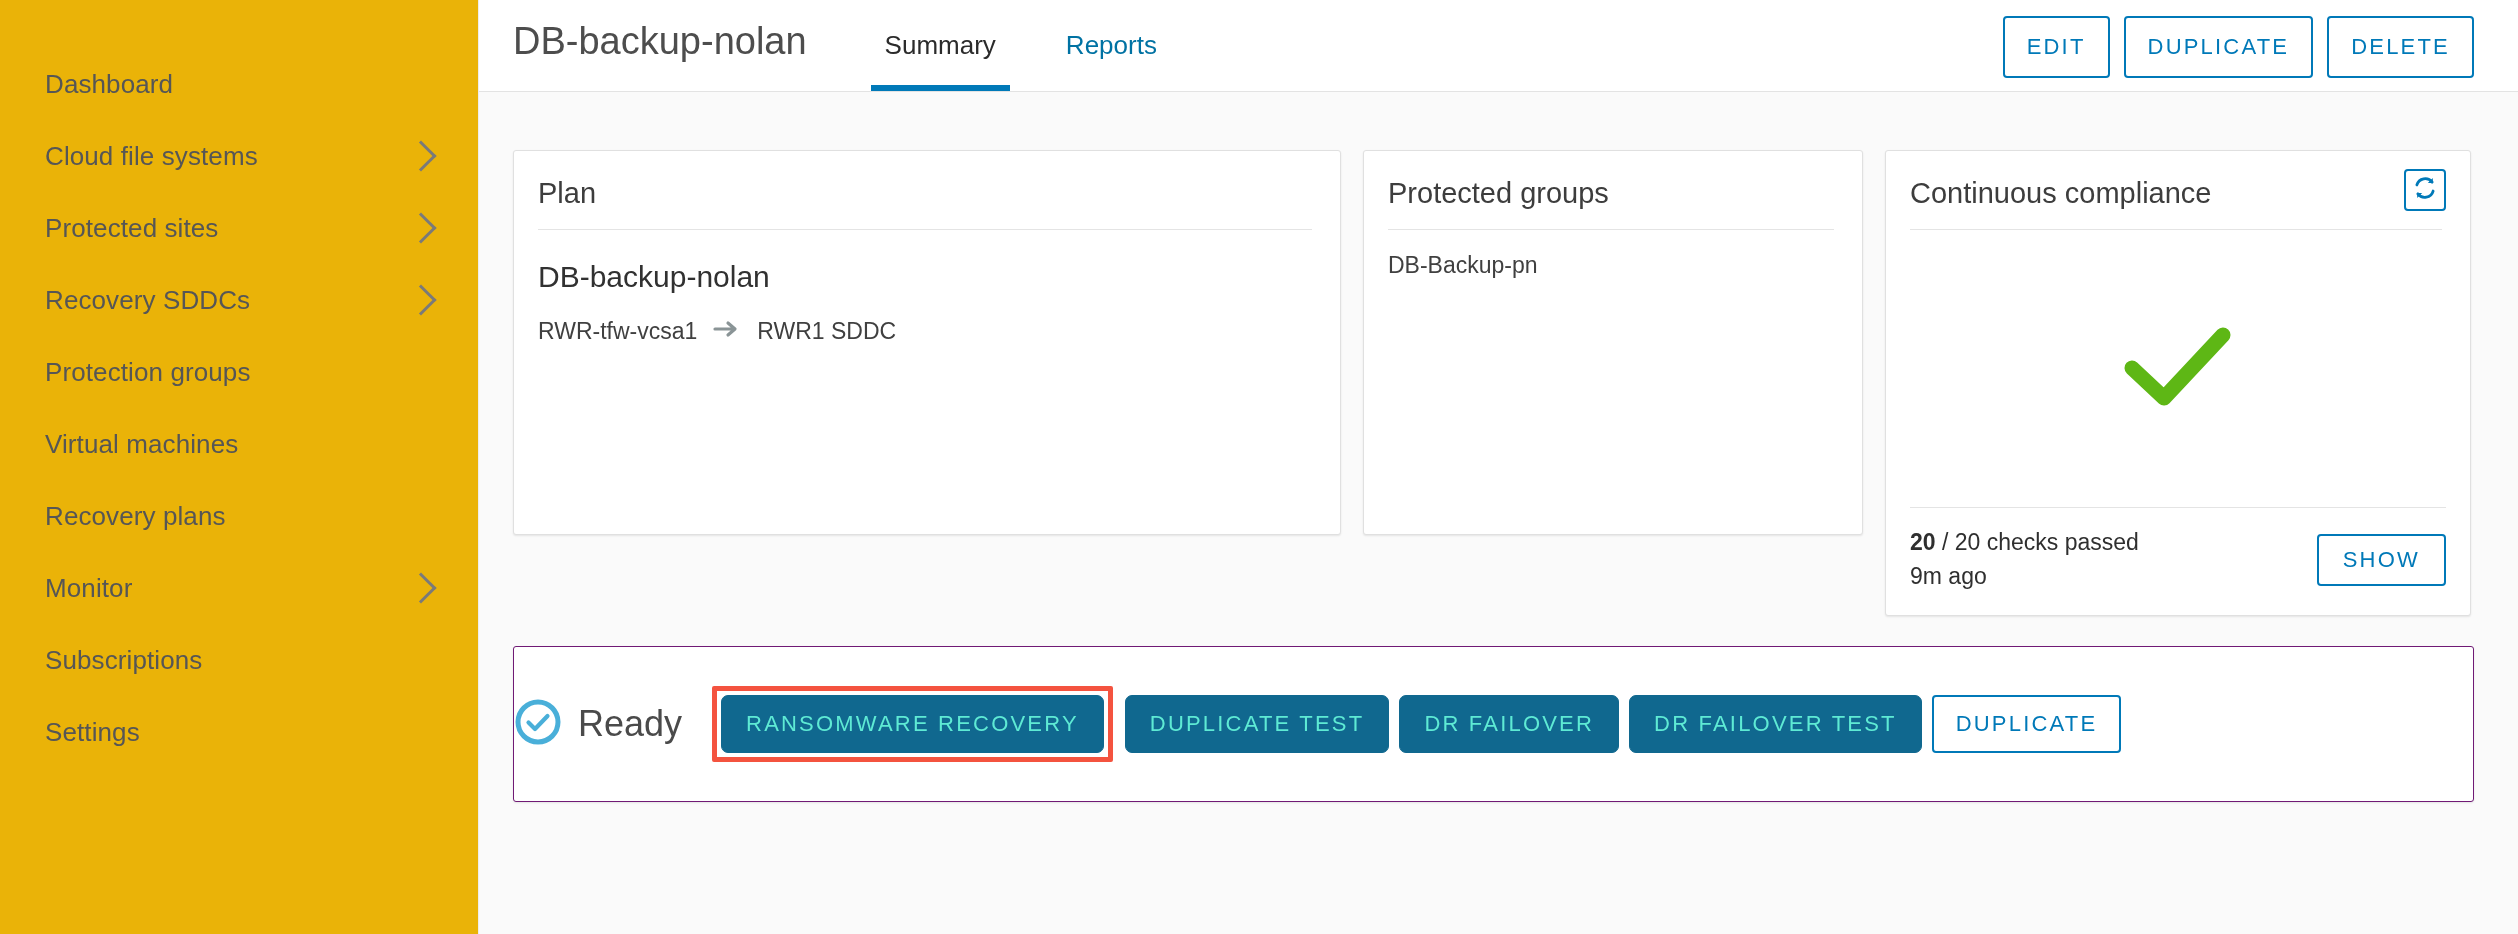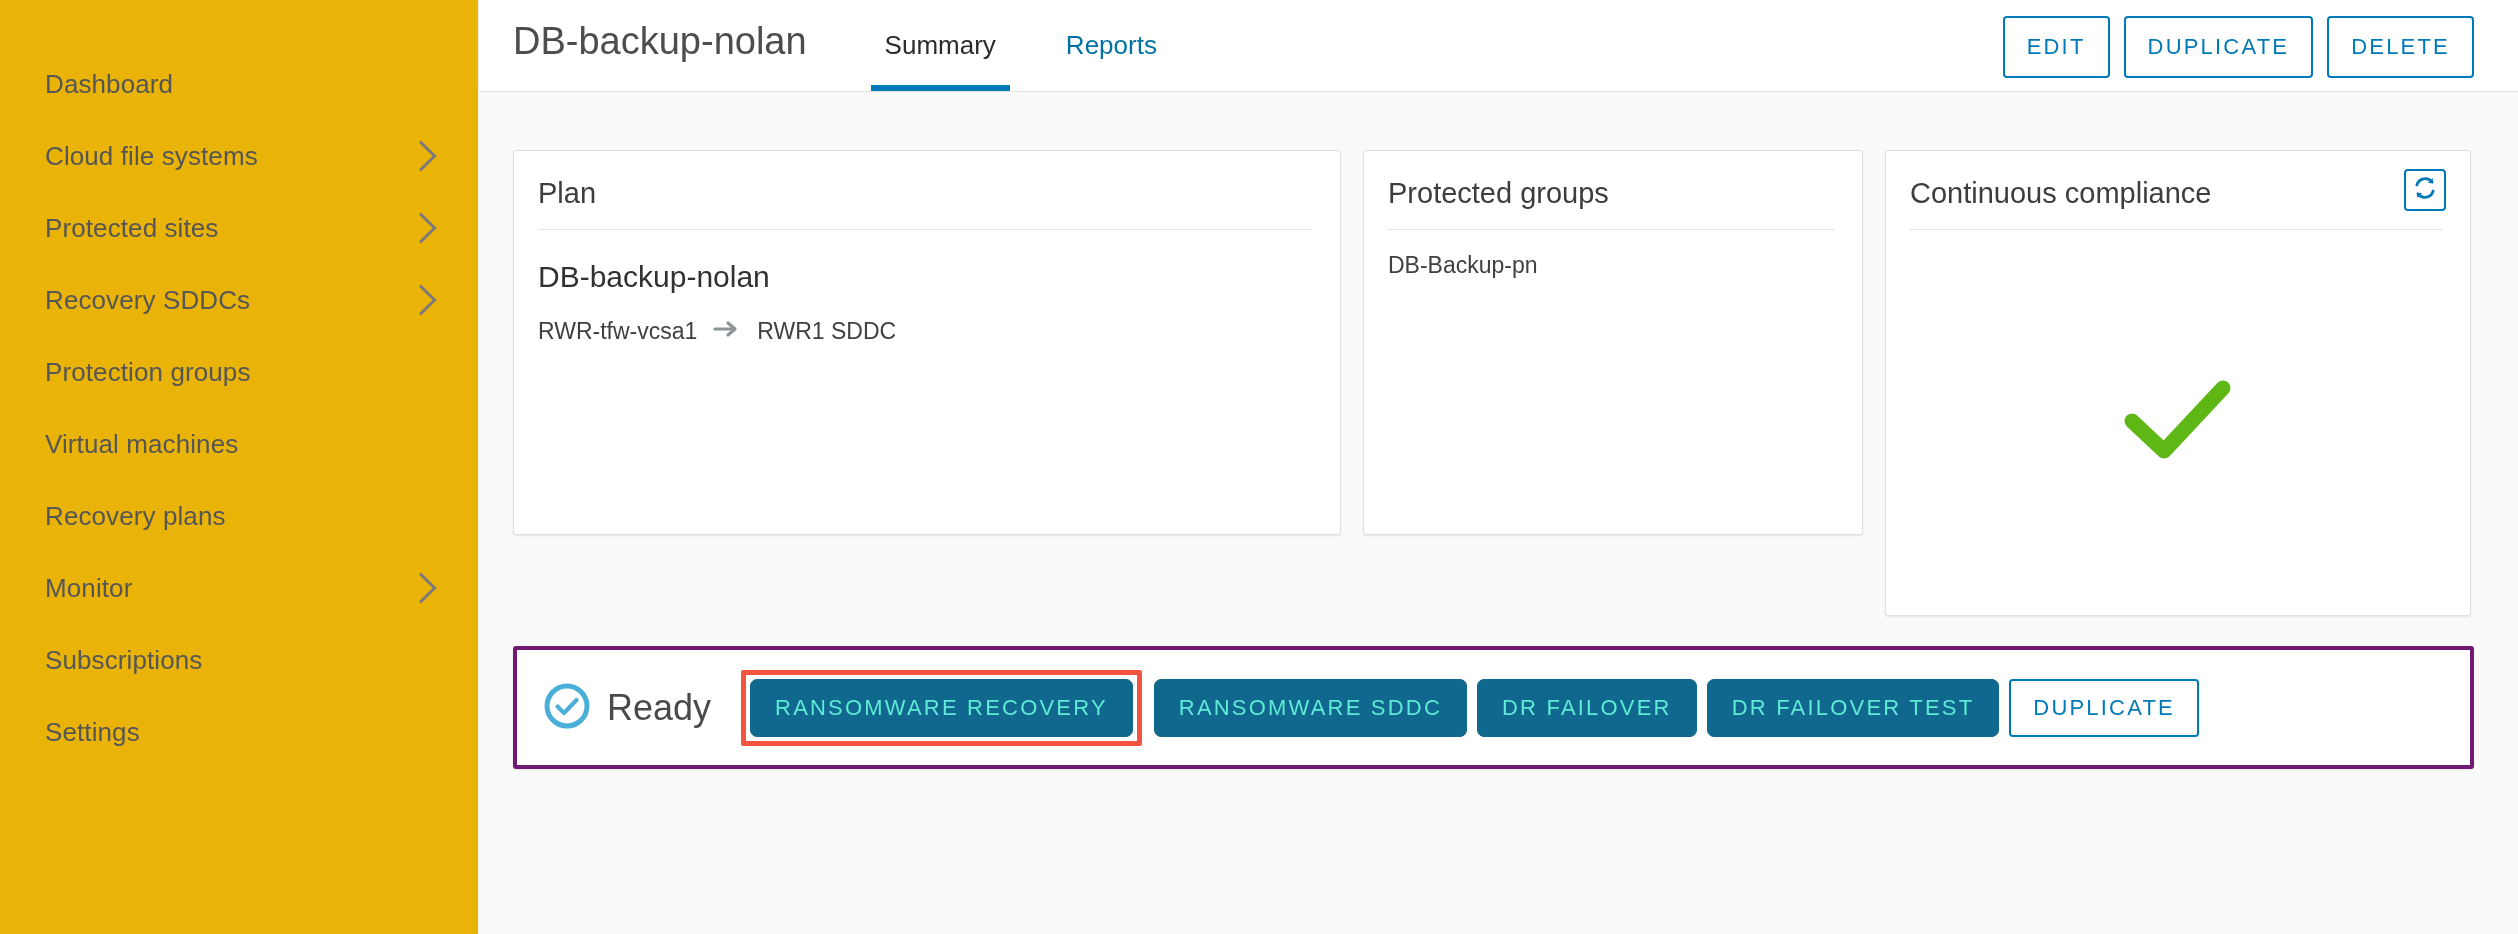--- a/index.html
+++ b/index.html
@@ -223,27 +223,26 @@
     padding: 0 24px;
     border-radius: 4px;
     cursor: pointer;
     font-family: "Liberation Sans", sans-serif;
   }
 
   
   .action-bar {
     margin-top: 30px;
     background: #ffffff;
-    border: 4px solid #701a75;
+    border: 1px solid #701a75;
     border-radius: 3px;
     box-shadow: 0 1px 2px rgba(0,0,0,.09);
-    height: 123px;
-    display: flex;
-    align-items: center;
-    padding-left: 26px;
+    height: 156px;
+    display: flex;
+    align-items: center;
   }
   .status {
     display: flex;
     align-items: center;
     gap: 16px;
     margin-right: 30px;
   }
   .status-text {
     font-size: 36px;
     color: #4a4a4a;
@@ -395,40 +394,47 @@
               </span>
             </div>
           </div>
           <div class="compliance-visual">
             <span>
               <svg width="112" height="86" viewBox="0 0 112 86" aria-hidden="true">
                 <path d="M10 44 L42 74 L101 11" fill="none" stroke="#5eb715" stroke-width="15" stroke-linecap="round" stroke-linejoin="round"></path>
               </svg>
             </span>
           </div>
+          <div class="compliance-foot">
+            <div>
+              <div class="checks-line"><b>20</b><span> / 20 checks passed</span></div>
+              <div class="checks-line checks-ago">9m ago</div>
+            </div>
+            <button class="btn-show">SHOW</button>
+          </div>
         </div>
 
       </div>
 
       <div class="action-bar">
         <div class="status">
           <span>
             <svg width="48" height="48" viewBox="0 0 48 48" aria-hidden="true">
               <circle cx="24" cy="24" r="20" fill="none" stroke="#49afd9" stroke-width="5"></circle>
               <path d="M14.5 24.5 L21 31 L33.5 18" fill="none" stroke="#49afd9" stroke-width="4.2" stroke-linecap="round" stroke-linejoin="round"></path>
             </svg>
           </span>
           <span class="status-text">Ready</span>
         </div>
 
         <div class="action-buttons">
           <span class="highlight-wrap">
             <button class="btn-primary">RANSOMWARE RECOVERY</button>
           </span>
-          <button class="btn-primary">RANSOMWARE SDDC</button>
+          <button class="btn-primary">DUPLICATE TEST</button>
           <button class="btn-primary">DR FAILOVER</button>
           <button class="btn-primary">DR FAILOVER TEST</button>
           <button class="btn-deactivate">DUPLICATE</button>
         </div>
       </div>
 
     </div>
   </section>
 </div>
 

